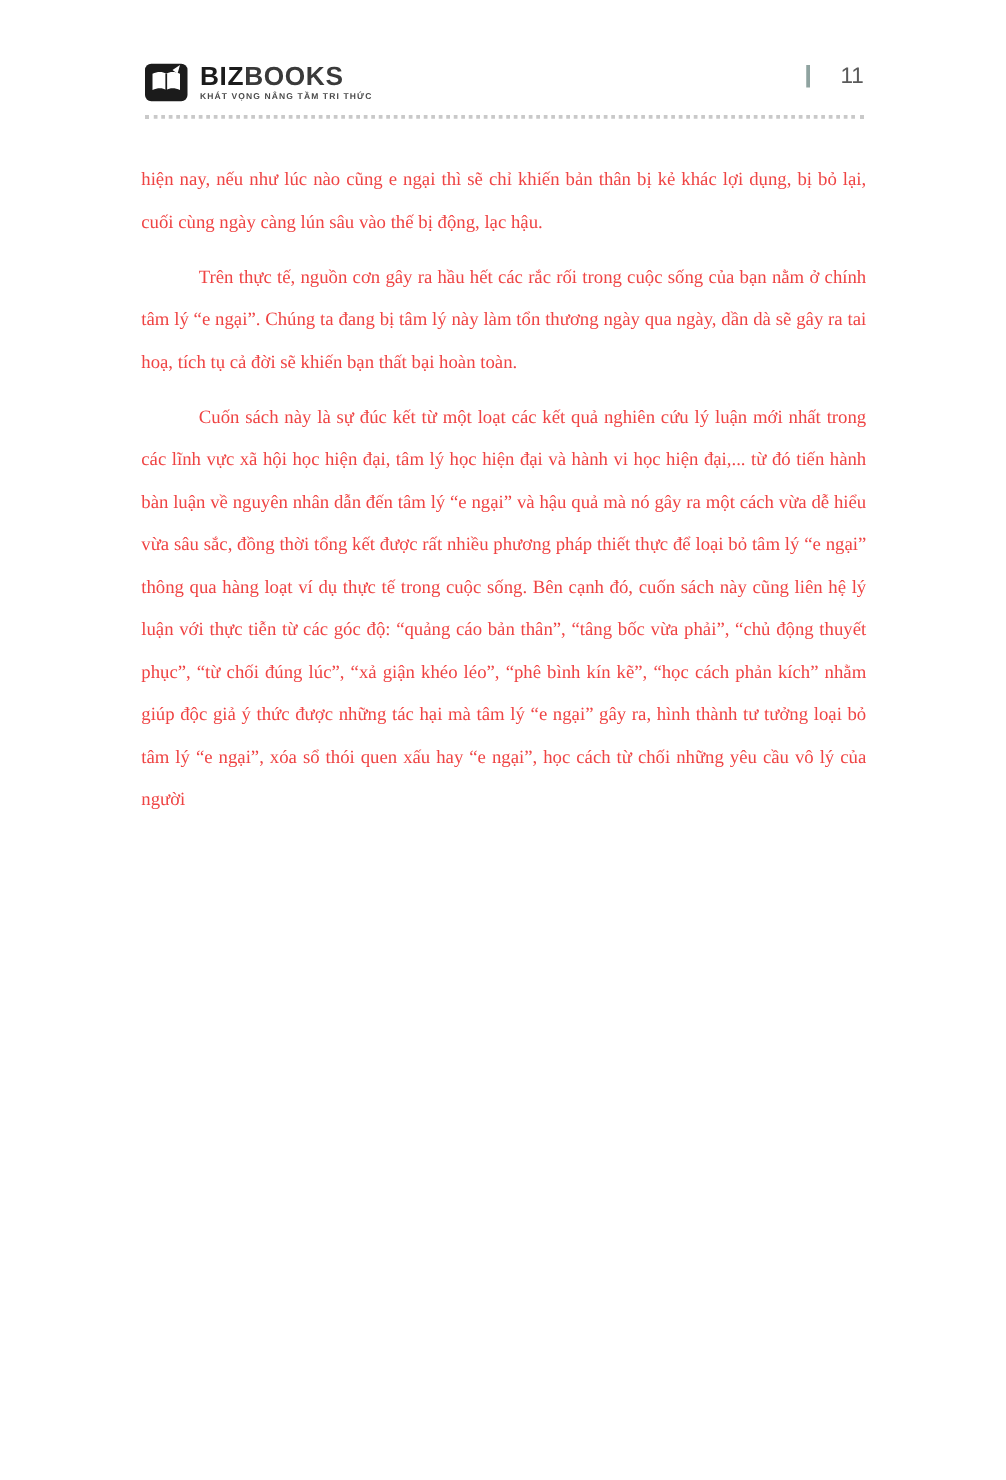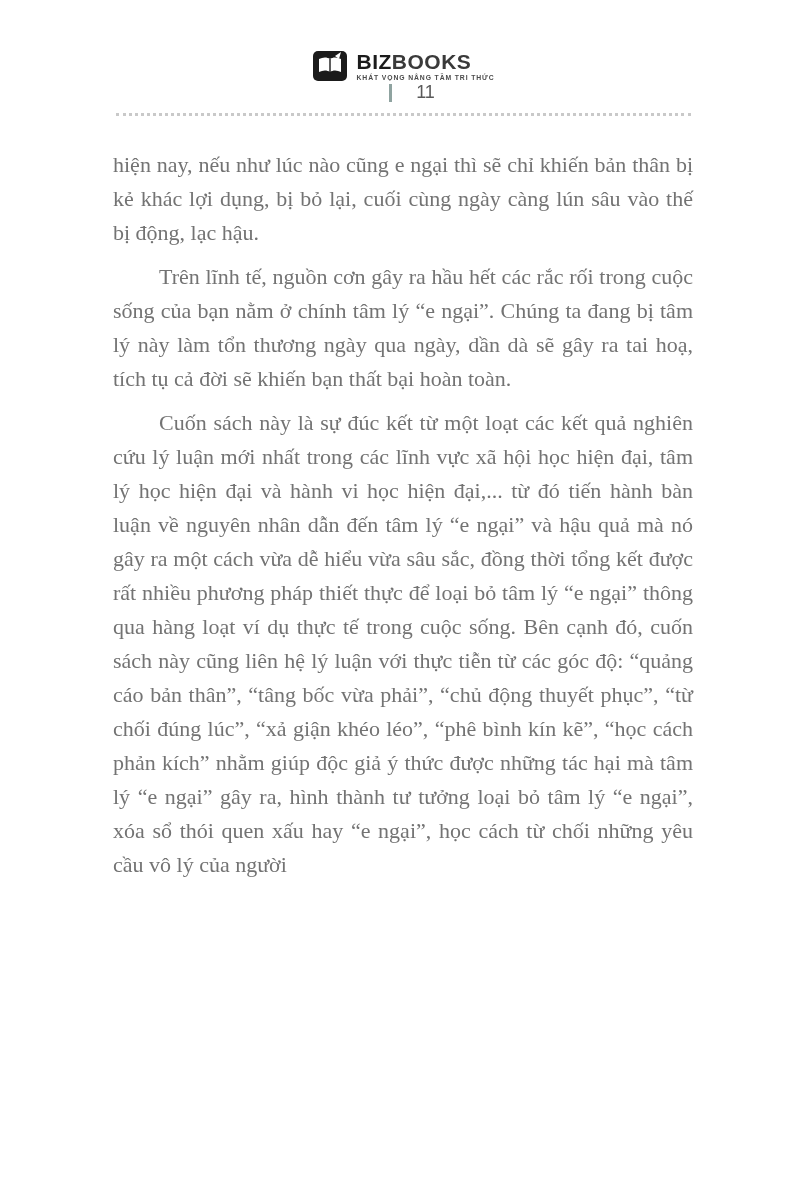--- a/index.html
+++ b/index.html
@@ -12,23 +12,22 @@
     background: #ffffff;
     font-family: "Liberation Serif", serif;
     color: #2e2e2e;
     overflow: hidden;
   }
 
   
   .header {
     display: flex;
     justify-content: space-between;
-    align-items: center;
+    align-items: flex-start;
     padding: 50px 114px 0 116px;
-    flex-direction: column;
   }
   .logo {
     display: flex;
     align-items: center;
     gap: 8px;
   }
   .logo-mark {
     width: 36px;
     height: 32px;
     flex: 0 0 auto;
@@ -82,24 +81,24 @@
     border-bottom: 3px dotted #c9c9c9;
     height: 0;
   }
 
   
   .content {
     padding: 32px 112px 0 113px;
   }
   .para {
     margin: 0 0 10px 0;
-    font-size: 22px;
+    font-size: 15px;
     line-height: 34px;
     text-align: justify;
-    color: #737373;
+    color: #ef4444;
   }
   .para.indent { text-indent: 46px; }
 </style>
 </head>
 <body>
 
 <div class="page">
 
   <div class="header">
     <div class="logo">
@@ -119,17 +118,17 @@
     <div class="page-number">
       <span class="bar"></span>
       <span>11</span>
     </div>
   </div>
 
   <div class="divider"></div>
 
   <div class="content">
     <p class="para">hiện nay, nếu như lúc nào cũng e ngại thì sẽ chỉ khiến bản thân bị kẻ khác lợi dụng, bị bỏ lại, cuối cùng ngày càng lún sâu vào thế bị động, lạc hậu.</p>
-    <p class="para indent">Trên lĩnh tế, nguồn cơn gây ra hầu hết các rắc rối trong cuộc sống của bạn nằm ở chính tâm lý “e ngại”. Chúng ta đang bị tâm lý này làm tổn thương ngày qua ngày, dần dà sẽ gây ra tai hoạ, tích tụ cả đời sẽ khiến bạn thất bại hoàn toàn.</p>
+    <p class="para indent">Trên thực tế, nguồn cơn gây ra hầu hết các rắc rối trong cuộc sống của bạn nằm ở chính tâm lý “e ngại”. Chúng ta đang bị tâm lý này làm tổn thương ngày qua ngày, dần dà sẽ gây ra tai hoạ, tích tụ cả đời sẽ khiến bạn thất bại hoàn toàn.</p>
     <p class="para indent">Cuốn sách này là sự đúc kết từ một loạt các kết quả nghiên cứu lý luận mới nhất trong các lĩnh vực xã hội học hiện đại, tâm lý học hiện đại và hành vi học hiện đại,... từ đó tiến hành bàn luận về nguyên nhân dẫn đến tâm lý “e ngại” và hậu quả mà nó gây ra một cách vừa dễ hiểu vừa sâu sắc, đồng thời tổng kết được rất nhiều phương pháp thiết thực để loại bỏ tâm lý “e ngại” thông qua hàng loạt ví dụ thực tế trong cuộc sống. Bên cạnh đó, cuốn sách này cũng liên hệ lý luận với thực tiễn từ các góc độ: “quảng cáo bản thân”, “tâng bốc vừa phải”, “chủ động thuyết phục”, “từ chối đúng lúc”, “xả giận khéo léo”, “phê bình kín kẽ”, “học cách phản kích” nhằm giúp độc giả ý thức được những tác hại mà tâm lý “e ngại” gây ra, hình thành tư tưởng loại bỏ tâm lý “e ngại”, xóa sổ thói quen xấu hay “e ngại”, học cách từ chối những yêu cầu vô lý của người</p>
   </div>
 
 </div>
 
 </body></html>

